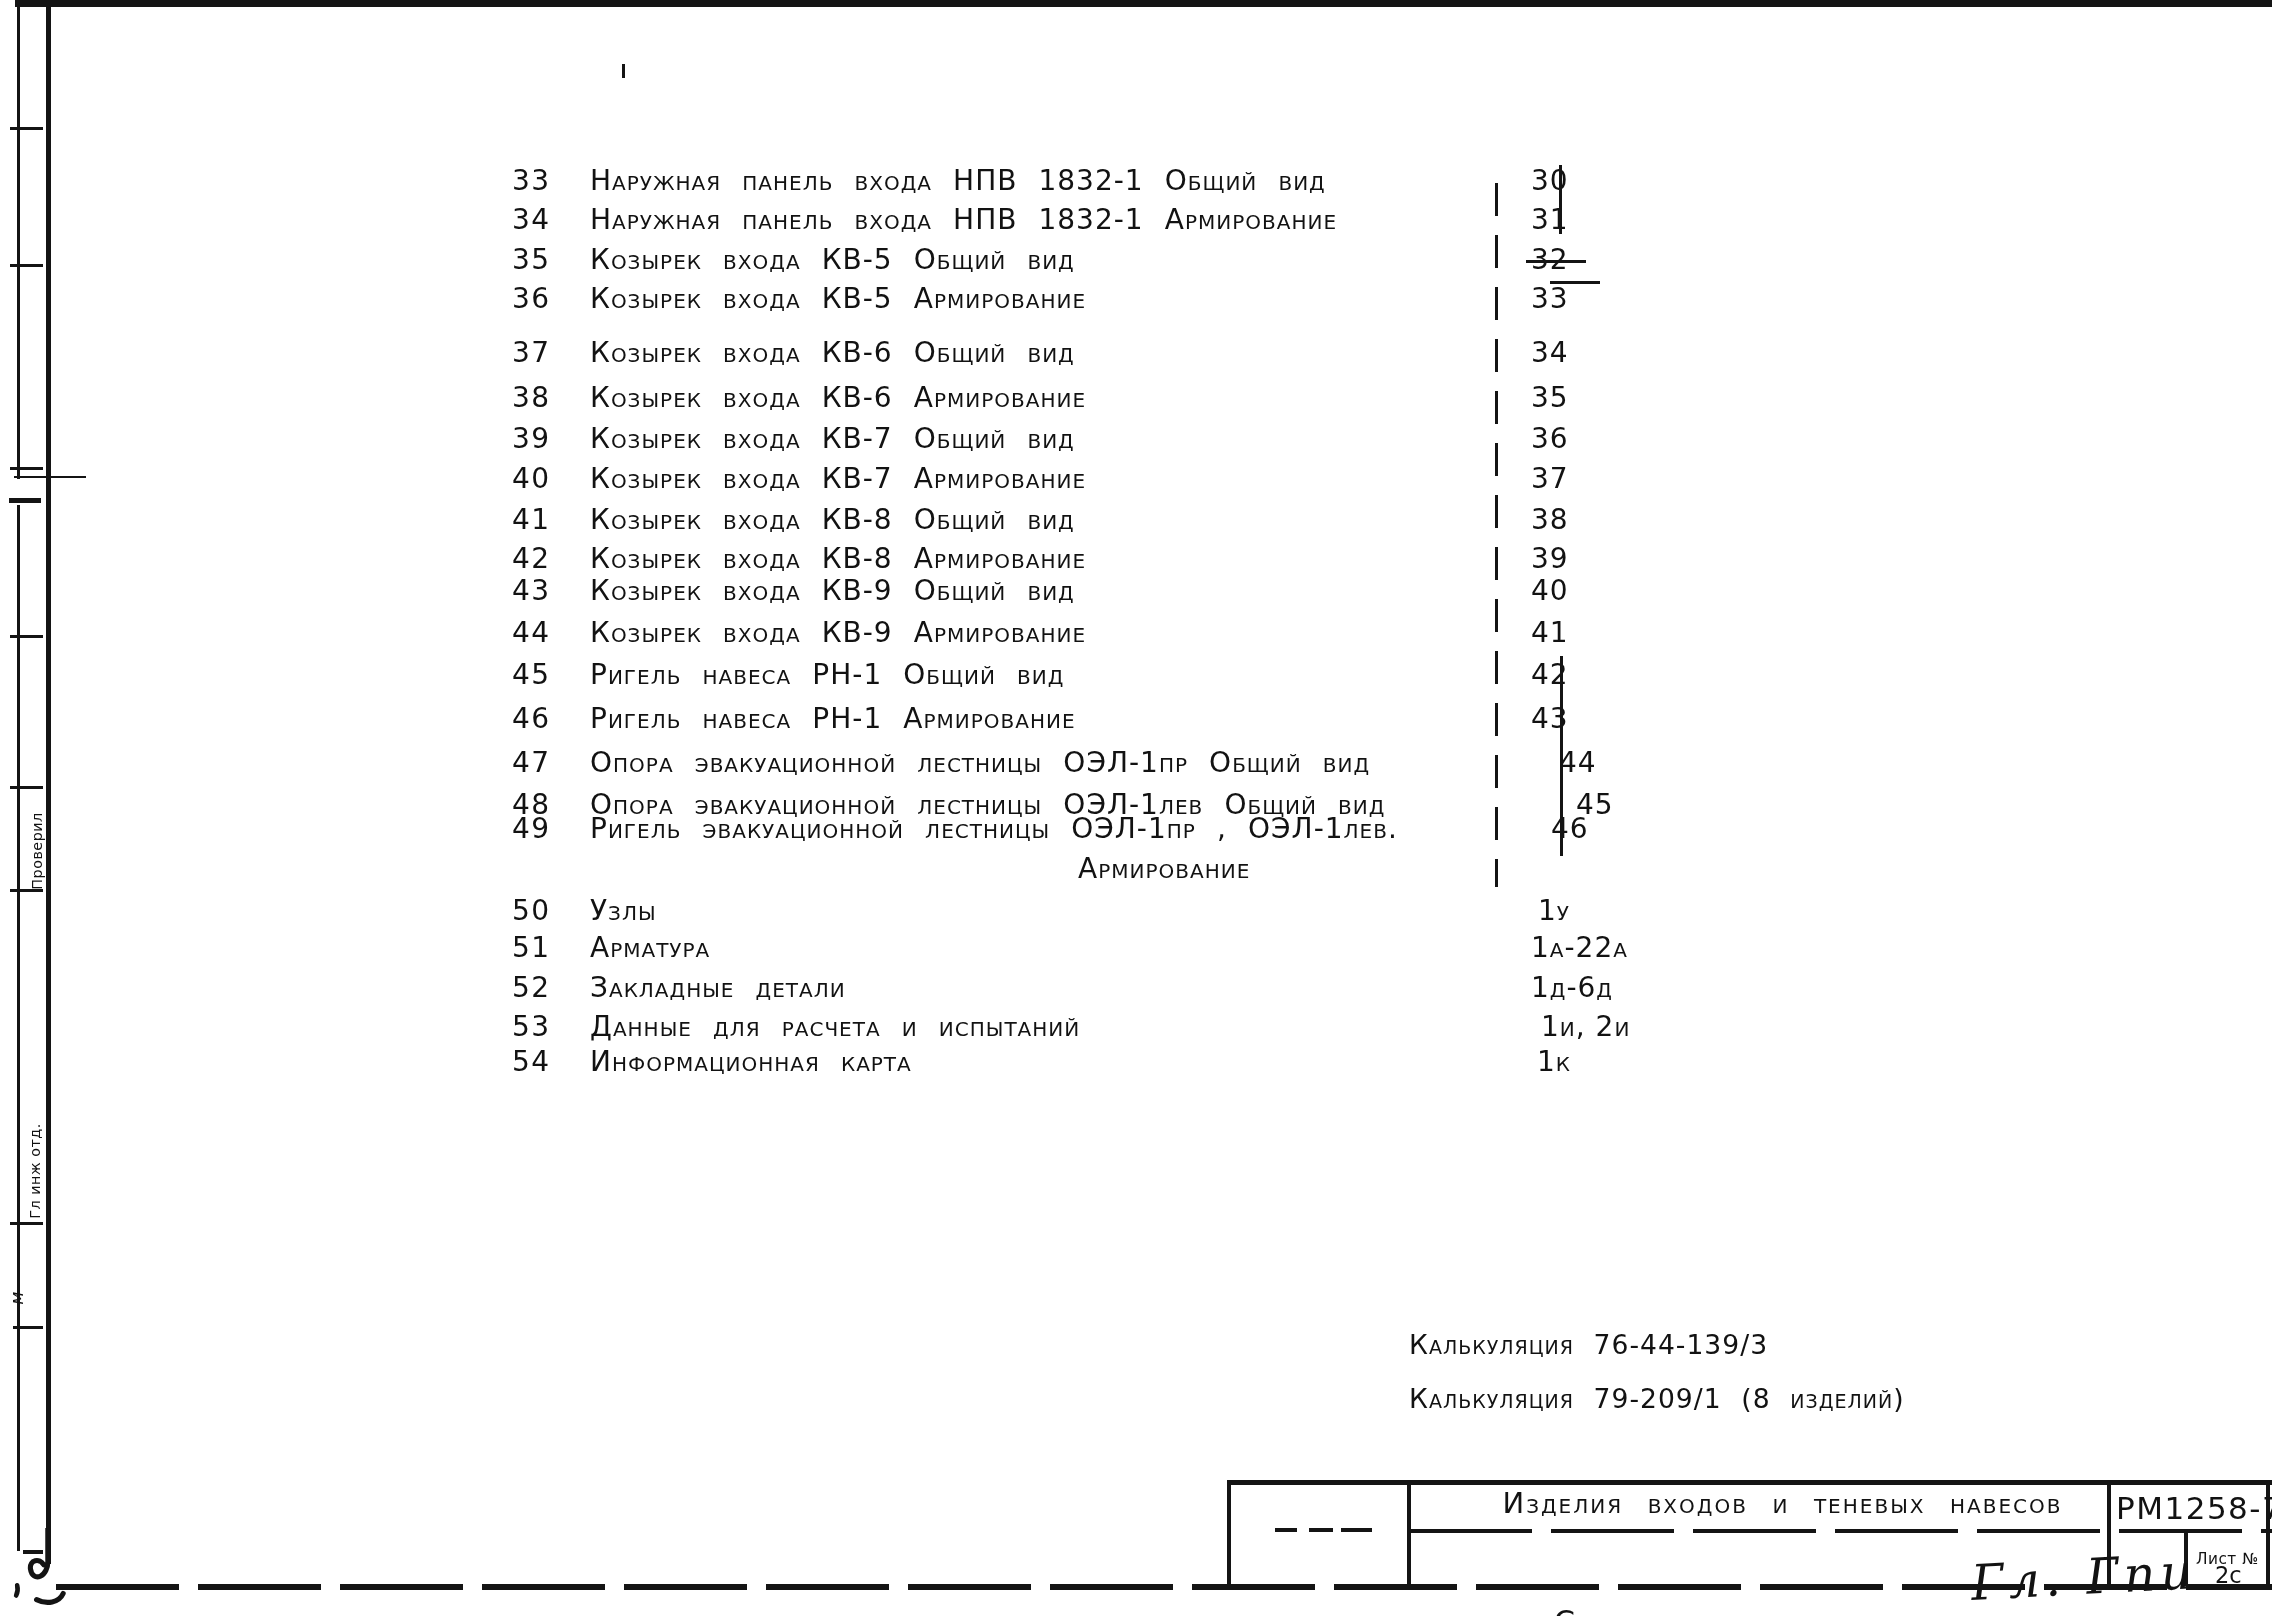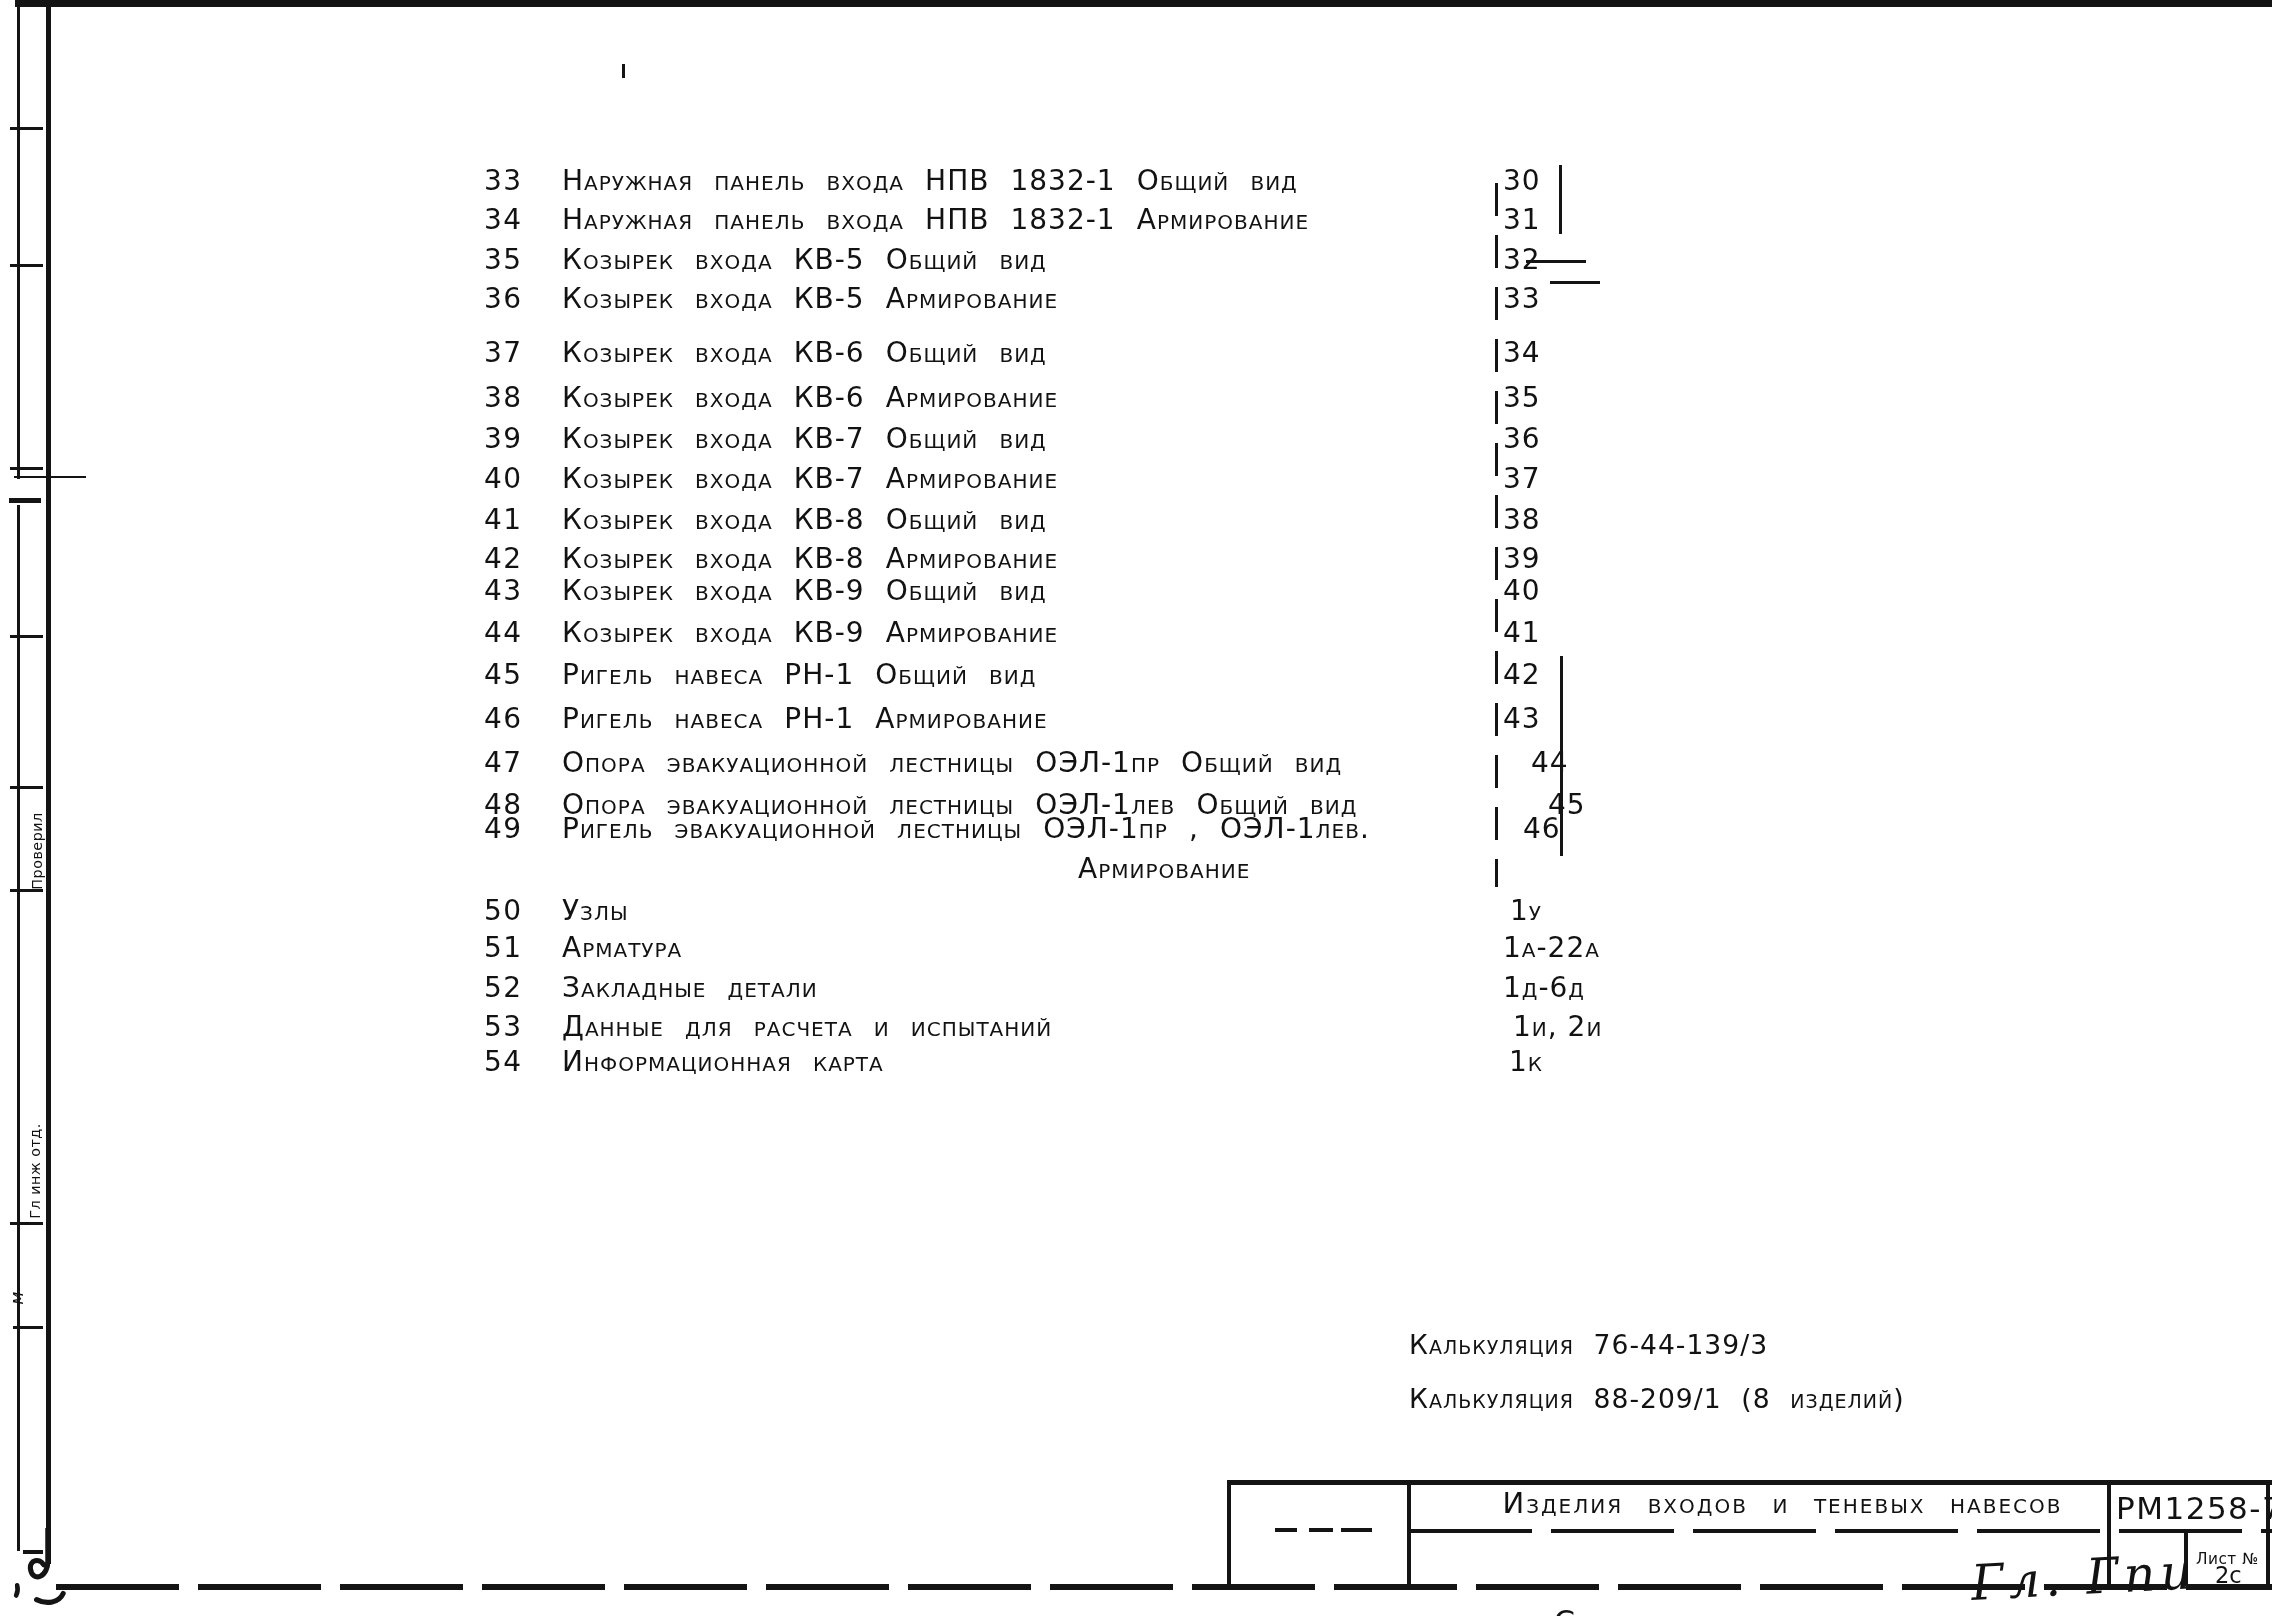--- a/index.html
+++ b/index.html
@@ -5,21 +5,21 @@
   html,body{margin:0;padding:0;}
   body{
     width:2273px;height:1616px;position:relative;overflow:hidden;
     background:#ffffff;color:#121212;
     font-family:"DejaVu Sans", sans-serif;
   }
   .abs{position:absolute;}
   .ln{position:absolute;background:#141414;}
   .sc{font-variant:small-caps;}
   
-  .row{position:absolute;left:484px;width:1666px;height:37px;white-space:nowrap;}
+  .row{position:absolute;left:512px;width:1666px;height:37px;white-space:nowrap;}
   .row .no{position:absolute;left:0;top:0;font-size:28px;letter-spacing:1.5px;}
   .row .title{position:absolute;left:78px;top:0;font-size:28px;letter-spacing:1px;word-spacing:11.2px;}
   .row .sheet{position:absolute;left:1019px;top:0;font-size:28px;letter-spacing:1px;}
   .cont-line2{position:absolute;font-size:28px;letter-spacing:1px;margin-left:40px;}
   
   .vlabel{position:absolute;transform:translate(-50%,-50%) rotate(-90deg);white-space:nowrap;
           font-size:14.3px;letter-spacing:0.5px;}
   
   .dash-h{position:absolute;background:repeating-linear-gradient(90deg,#141414 0 123px,transparent 123px 142px);}
   .dash-v{position:absolute;background:repeating-linear-gradient(180deg,#141414 0 33px,transparent 33px 52px);}
@@ -176,21 +176,21 @@
 
 <div class="cont-line2 sc" style="left:1038px;top:852px;">Армирование</div>
 
 <div class="dash-v" style="left:1495px;top:183px;width:2.6px;height:704px;"></div>
 <div class="ln" style="left:1559px;top:165px;width:2.6px;height:69px;"></div>
 <div class="ln" style="left:1560px;top:656px;width:2.6px;height:200px;"></div>
 <div class="ln" style="left:1526px;top:260px;width:60px;height:2.6px;"></div>
 <div class="ln" style="left:1550px;top:281px;width:50px;height:2.6px;"></div>
 
 <div class="note sc" style="left:1409px;top:1329px;">Калькуляция 76-44-139/3</div>
-<div class="note sc" style="left:1409px;top:1383px;">Калькуляция 88-209/1  (8 изделий)</div>
+<div class="note sc" style="left:1409px;top:1383px;">Калькуляция 79-209/1  (8 изделий)</div>
 
 <div class="ln" style="left:1227px;top:1480px;width:1046px;height:4.6px;"></div>
 <div class="ln" style="left:1227px;top:1480px;width:3.6px;height:108px;"></div>
 <div class="ln" style="left:1407px;top:1480px;width:4.1px;height:108px;"></div>
 <div class="ln" style="left:2107px;top:1480px;width:4.1px;height:104px;"></div>
 <div class="ln" style="left:2266px;top:1480px;width:4.1px;height:108px;"></div>
 <div class="dash-h" style="left:1409px;top:1529px;width:864px;height:4.1px;"></div>
 <div class="ln" style="left:1275px;top:1528px;width:21.5px;height:3.6px;"></div>
 <div class="ln" style="left:1309px;top:1528px;width:23.5px;height:3.6px;"></div>
 <div class="ln" style="left:1341px;top:1528px;width:31px;height:3.6px;"></div>

